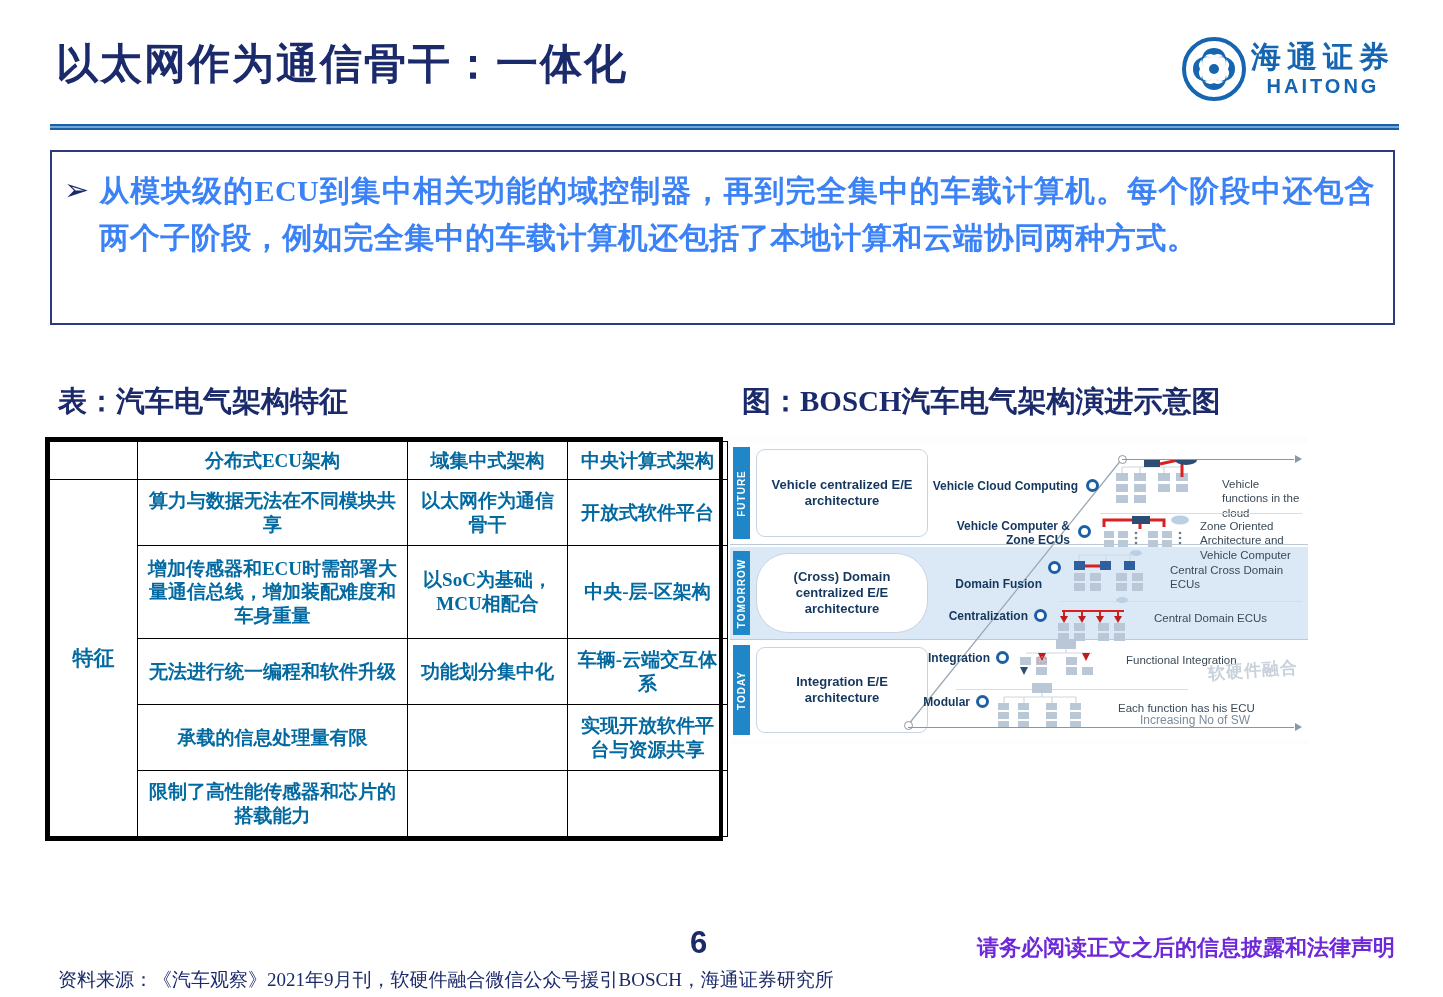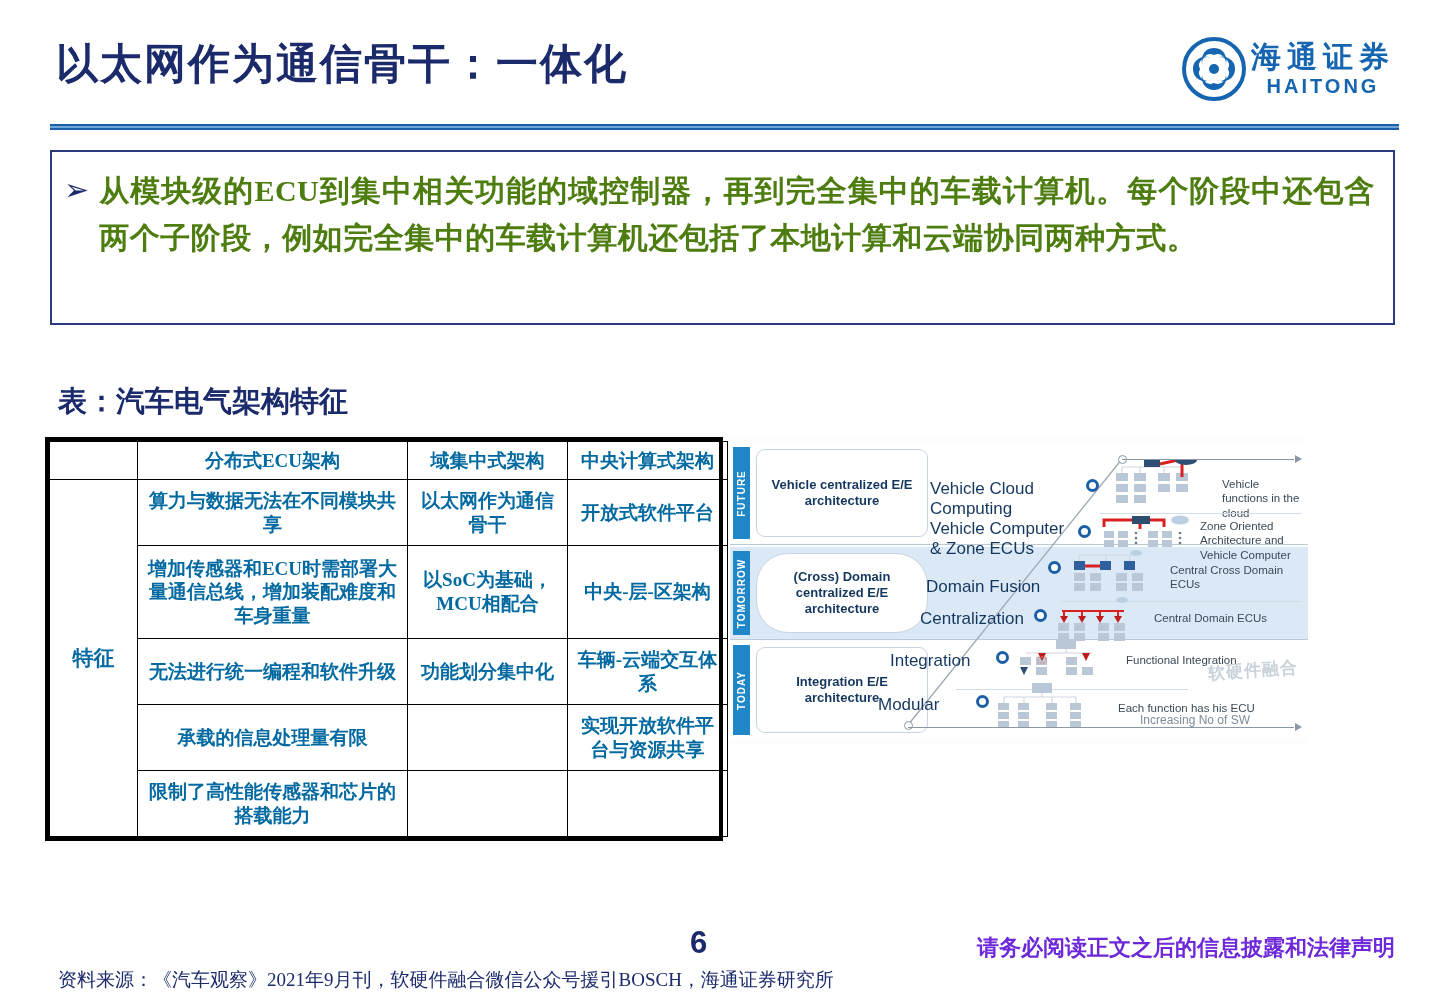--- a/index.html
+++ b/index.html
@@ -45,21 +45,21 @@
     border:2px solid #2a3a7c;box-sizing:border-box;background:#fff;
   }
   .bullet-row{
     display:flex;padding:16px 18px 0 12px;
   }
   .bullet-arrow{
     font-size:30px;color:#1b2a6b;line-height:1.45;
     margin-right:10px;flex:0 0 auto;
   }
   .bullet-text{
-    font-size:30px;font-weight:bold;color:#4d7c0f;
+    font-size:30px;font-weight:bold;color:#3b82f6;
     line-height:1.55;text-align:justify;
     letter-spacing:0.5px;
   }
 
   
   .cap{
     position:absolute;font-size:29px;font-weight:bold;color:#1b2a6b;
     white-space:nowrap;
   }
   .cap-table{left:58px;top:382px;}
@@ -117,22 +117,22 @@
     background:#ffffff;border:1px solid #c8d4e2;border-radius:9px;
     display:flex;align-items:center;justify-content:center;
     text-align:center;color:#14375e;font-weight:bold;font-size:13px;
     line-height:1.25;padding:4px;box-sizing:border-box;
   }
   .card-future{top:12px;height:88px;}
   .card-tomorrow{top:116px;height:80px;border-radius:32px;}
   .card-today{top:210px;height:86px;}
 
   .stage-label{
-    position:absolute;color:#14375e;font-weight:normal;font-size:17px;
-    text-align:left;line-height:1.2;
+    position:absolute;color:#14375e;font-weight:bold;font-size:12px;
+    text-align:right;line-height:1.2;
   }
   .stage-dot{
     position:absolute;width:13px;height:13px;border-radius:50%;
     background:#ffffff;border:3px solid #1b5fa8;box-sizing:border-box;
   }
   .stage-desc{
     position:absolute;color:#3a4a57;font-size:11.5px;line-height:1.25;
   }
   .divider-thin{
     position:absolute;height:1px;background:#d3dde7;
@@ -210,20 +210,21 @@
   </div>
 
   <div class="bullet-box">
     <div class="bullet-row">
       <span class="bullet-arrow">➢</span>
       <span class="bullet-text">从模块级的ECU到集中相关功能的域控制器，再到完全集中的车载计算机。每个阶段中还包含两个子阶段，例如完全集中的车载计算机还包括了本地计算和云端协同两种方式。</span>
     </div>
   </div>
 
   <div class="cap cap-table">表：汽车电气架构特征</div>
+  <div class="cap cap-fig">图：BOSCH汽车电气架构演进示意图</div>
 
   <div class="tbl-wrap">
     <table class="feat">
       <colgroup>
           <col class="c0">
           <col class="c1">
           <col class="c2">
           <col class="c3">
         </colgroup>
       <tbody>

